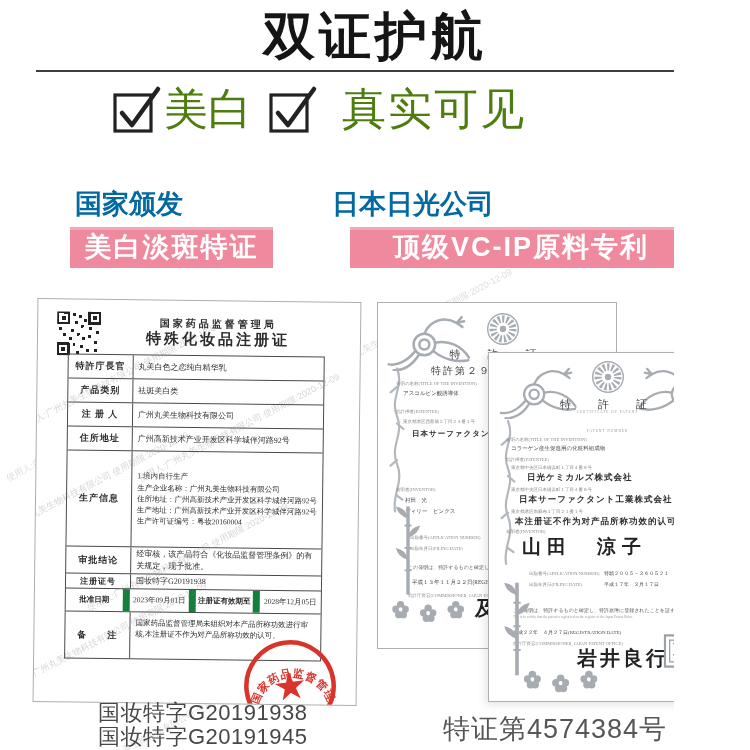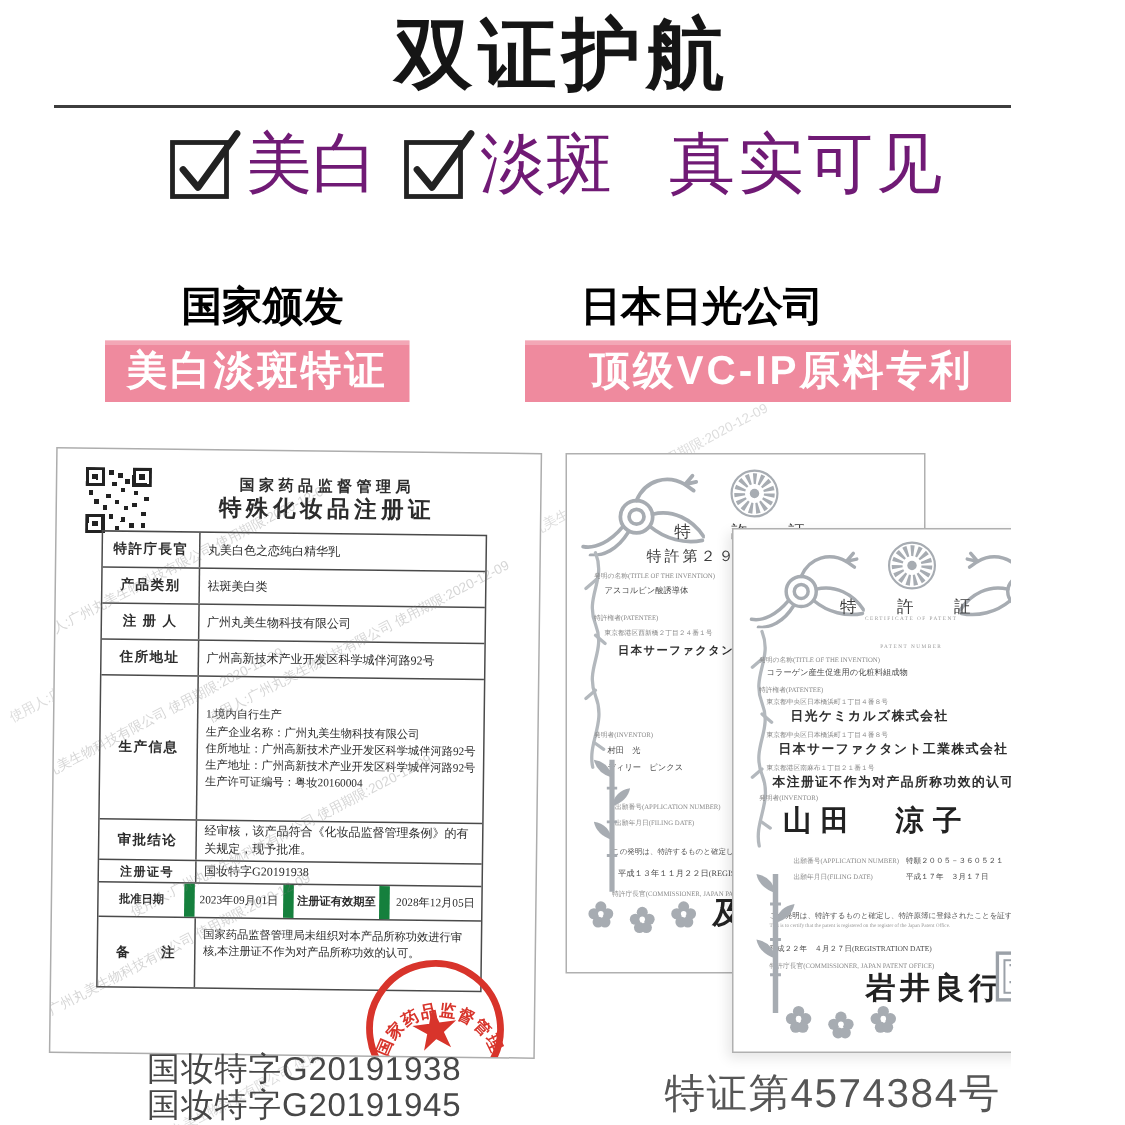--- a/index.html
+++ b/index.html
@@ -3,26 +3,26 @@
 <meta charset="utf-8">
 <style>
   html,body{margin:0;padding:0;background:#fff;}
   .page{position:relative;width:674px;height:750px;background:#ffffff;overflow:hidden;
         font-family:"Liberation Sans","DejaVu Sans",sans-serif;color:#1d1d1d;}
   
   .title{position:absolute;top:2px;left:0;width:750px;text-align:center;
          font-size:52px;font-weight:800;letter-spacing:4px;color:#151515;}
   .divider{position:absolute;top:70px;left:36px;width:678px;height:2px;background:#3d3d3d;}
   .checklist{position:absolute;top:80px;left:112px;height:58px;display:flex;align-items:center;
-             font-size:44px;font-weight:500;color:#701a75;}
+             font-size:44px;font-weight:500;color:#4d7c0f;}
   .chk{width:50px;height:52px;margin-right:2px;flex:0 0 auto;}
   .chk-label{margin-right:16px;}
   .chk-suffix{margin-left:22px;letter-spacing:2px;}
   
-  .col-header{position:absolute;top:186px;font-size:27px;font-weight:600;color:#000000;text-align:center;}
+  .col-header{position:absolute;top:186px;font-size:27px;font-weight:600;color:#0369a1;text-align:left;}
   .col-header.l{left:75px;width:200px;}
   .col-header.r{left:332px;width:272px;}
   .badge{position:absolute;top:227px;height:41px;line-height:41px;text-align:center;
          background:#ef8a9e;color:#fff;font-size:27px;font-weight:700;letter-spacing:2px;
          box-shadow:inset 0 3px 0 rgba(255,255,255,.25);}
   .badge.l{left:70px;width:203px;}
   .badge.r{left:350px;width:342px;}
   
   .cn-cert{position:absolute;left:35px;top:300px;width:322px;height:402px;background:#fff;
            border:1px solid #adadad;transform:rotate(.7deg);overflow:hidden;
@@ -176,21 +176,20 @@
   <div class="checklist">
     <svg class="chk" viewBox="0 0 50 52">
       <rect x="3" y="12" width="36" height="36" fill="none" stroke="#222" stroke-width="3.2"></rect>
       <path d="M10 30 L20 42 L46 6" fill="none" stroke="#222" stroke-width="4.5" stroke-linecap="round" stroke-linejoin="round"></path>
     </svg>
     <span class="chk-label">美白</span>
     <svg class="chk" viewBox="0 0 50 52">
       <rect x="3" y="12" width="36" height="36" fill="none" stroke="#222" stroke-width="3.2"></rect>
       <path d="M10 30 L20 42 L46 6" fill="none" stroke="#222" stroke-width="4.5" stroke-linecap="round" stroke-linejoin="round"></path>
     </svg>
-    <span class="chk-label">淡斑</span>
     <span class="chk-suffix">真实可见</span>
   </div>
 
   <div class="col-header l">国家颁发</div>
   <div class="col-header r">日本日光公司</div>
   <div class="badge l">美白淡斑特证</div>
   <div class="badge r">顶级VC-IP原料专利</div>
 
   <div class="wm-out" style="left:-6px;top:420px;">使用人:广州丸美生物科技有限公司 使用期限:2020-12-09</div>
   <div class="wm-out" style="left:300px;top:318px;">使用人:广州丸美生物科技有限公司 使用期限:2020-12-09</div>

